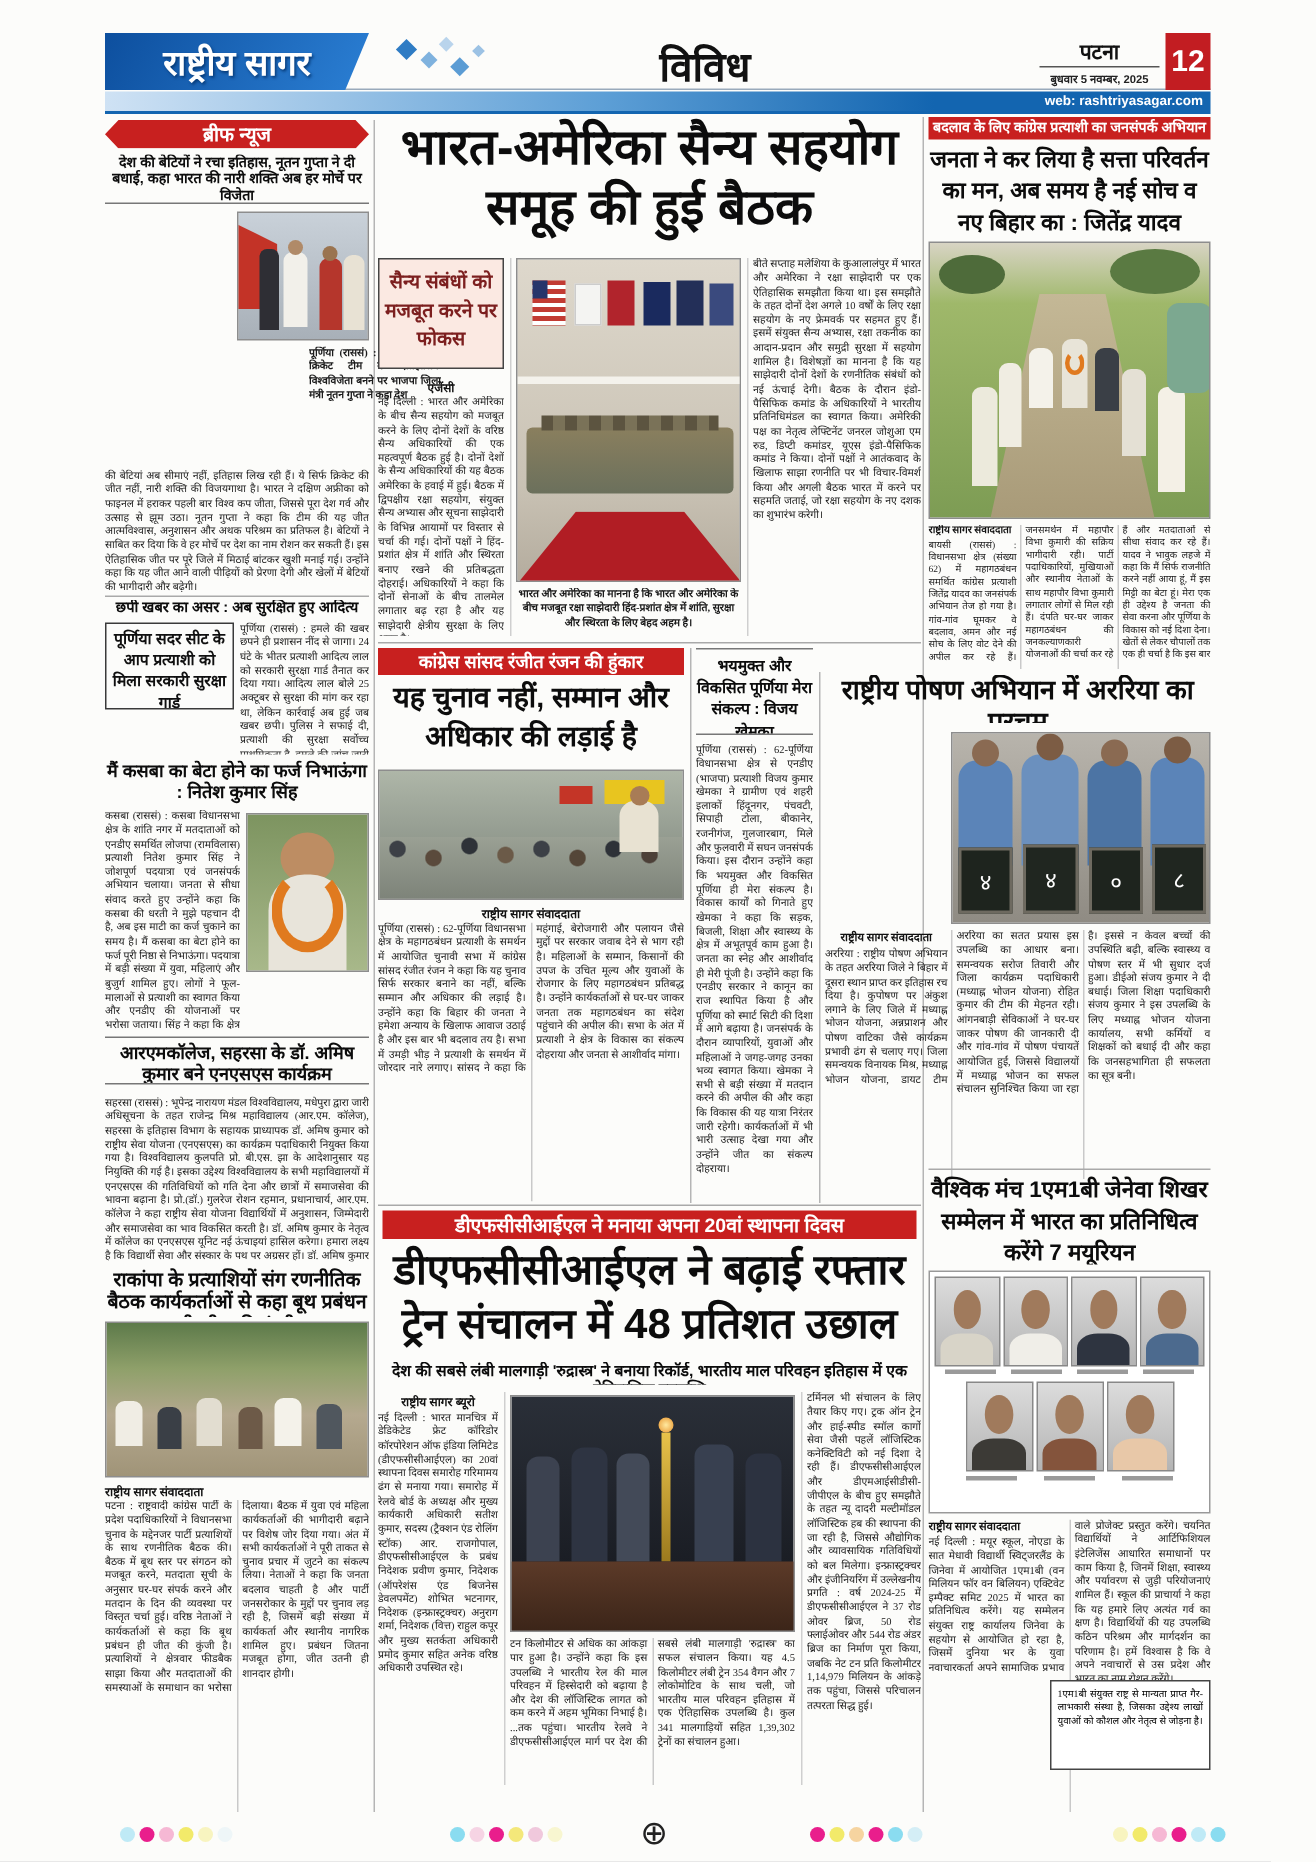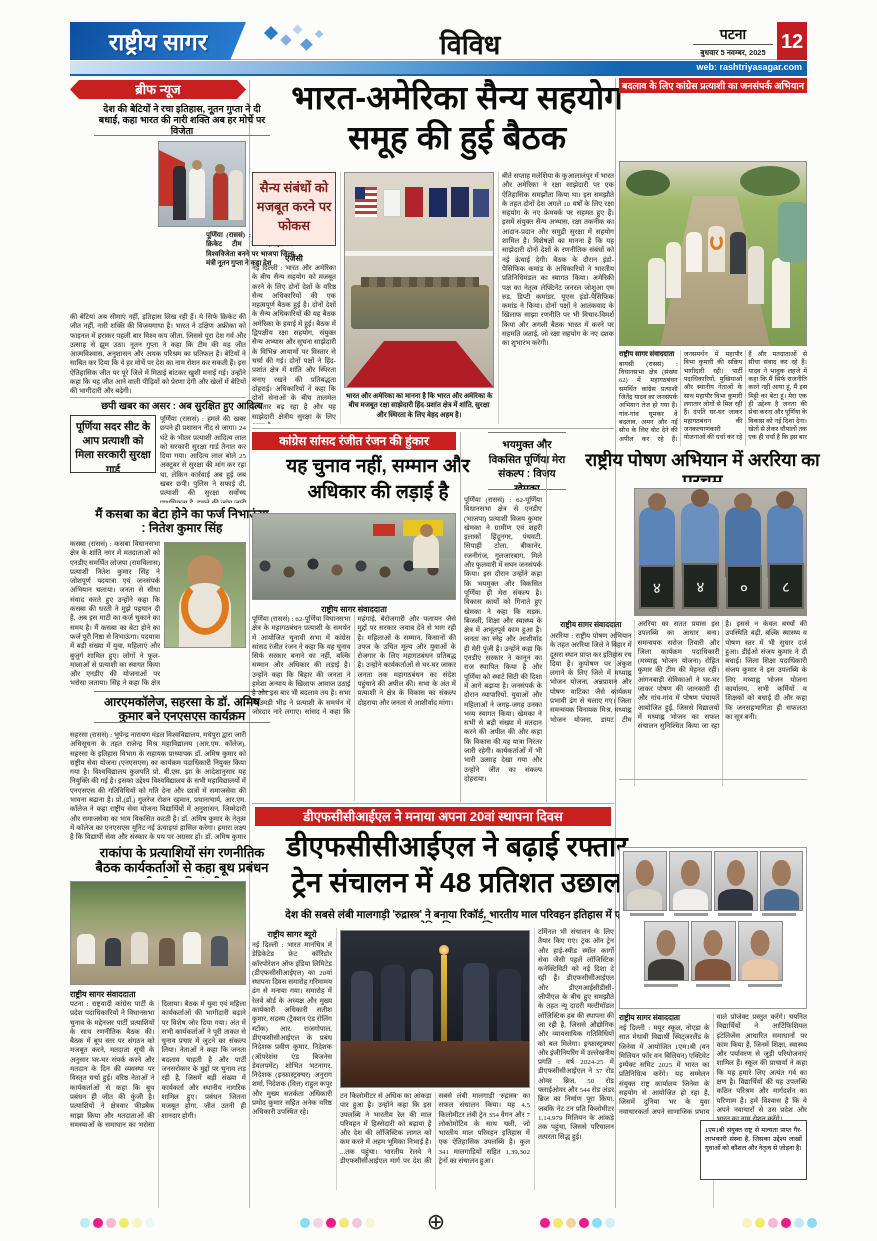--- a/index.html
+++ b/index.html
@@ -3,21 +3,21 @@
 <meta charset="utf-8">
 <style>
   html,body{margin:0;padding:0;background:#d9d9d9;}
   .page{position:relative;width:877px;height:1241px;margin:0 auto;background:#fcfcfa;
         font-family:"Liberation Sans", sans-serif;overflow:hidden;}
   .abs{position:absolute;box-sizing:border-box;}
   .bt{font-size:7px;line-height:1.33;text-align:justify;color:#1b1b1b;overflow:hidden;
       font-family:"Liberation Serif", serif;}
   .bt-s{font-size:6.4px;line-height:1.3;text-align:justify;color:#1b1b1b;overflow:hidden;
       font-family:"Liberation Serif", serif;}
-  .hl{font-weight:bold;color:#0c0c0c;text-align:center;line-height:1.18;overflow:hidden;margin-left:24px;}
+  .hl{font-weight:bold;color:#0c0c0c;text-align:center;line-height:1.18;overflow:hidden;}
   .strip{background:#c8201f;color:#ffffff;font-weight:bold;text-align:center;overflow:hidden;}
   .byline{font-weight:bold;text-align:center;font-size:8px;color:#111;}
   .vrule{position:absolute;width:1px;background:#b5b5b5;}
   .hrule{position:absolute;height:1px;background:#a9a9a9;}
   .photo{position:absolute;overflow:hidden;border:1px solid #8d8d8d;box-sizing:border-box;}
   .cols2{column-count:2;column-gap:7px;column-rule:1px solid #c9c9c9;}
   .cols3{column-count:3;column-gap:6px;column-rule:1px solid #c9c9c9;}
   .kbox{border:1px solid #3a3a3a;box-sizing:border-box;font-weight:bold;text-align:center;
         color:#101010;overflow:hidden;}
   .diamond{position:absolute;transform:rotate(45deg);}
@@ -205,40 +205,42 @@
     <div class="abs" style="left:156px;top:38px;width:24px;height:72px;background:#2c3240;border-radius:8px 8px 0 0;"></div>
     <div class="abs" style="left:100px;top:24px;width:6px;height:86px;background:linear-gradient(#e8c24a,#9c7a1e);"></div>
     <div class="abs" style="left:98px;top:14px;width:10px;height:10px;border-radius:50%;background:radial-gradient(#ffe9a0,#e8932a);"></div>
     <div class="abs" style="left:0;top:110px;width:190px;height:48px;background:linear-gradient(#5c3a28,#3a2418);"></div>
   </div>
   <div class="abs bt cols2" style="left:340px;top:1092px;width:190px;height:98px;">टन किलोमीटर से अधिक का आंकड़ा पार हुआ है। उन्होंने कहा कि इस उपलब्धि ने भारतीय रेल की माल परिवहन में हिस्सेदारी को बढ़ाया है और देश की लॉजिस्टिक लागत को कम करने में अहम भूमिका निभाई है। ...तक पहुंचा। भारतीय रेलवे ने डीएफसीसीआईएल मार्ग पर देश की सबसे लंबी मालगाड़ी 'रुद्रास्त्र' का सफल संचालन किया। यह 4.5 किलोमीटर लंबी ट्रेन 354 वैगन और 7 लोकोमोटिव के साथ चली, जो भारतीय माल परिवहन इतिहास में एक ऐतिहासिक उपलब्धि है। कुल 341 मालगाड़ियों सहित 1,39,302 ट्रेनों का संचालन हुआ।</div>
   <div class="vrule" style="left:534px;top:928px;height:262px;background:#cfcfcf;"></div>
   <div class="abs bt" style="left:538px;top:928px;width:76px;height:262px;">टर्मिनल भी संचालन के लिए तैयार किए गए। ट्रक ऑन ट्रेन और हाई-स्पीड स्मॉल कार्गो सेवा जैसी पहलें लॉजिस्टिक कनेक्टिविटी को नई दिशा दे रही हैं। डीएफसीसीआईएल और डीएमआईसीडीसी-जीपीएल के बीच हुए समझौते के तहत न्यू दादरी मल्टीमॉडल लॉजिस्टिक हब की स्थापना की जा रही है, जिससे औद्योगिक और व्यावसायिक गतिविधियों को बल मिलेगा। इन्फ्रास्ट्रक्चर और इंजीनियरिंग में उल्लेखनीय प्रगति : वर्ष 2024-25 में डीएफसीसीआईएल ने 37 रोड ओवर ब्रिज, 50 रोड फ्लाईओवर और 544 रोड अंडर ब्रिज का निर्माण पूरा किया, जबकि नेट टन प्रति किलोमीटर 1,14,979 मिलियन के आंकड़े तक पहुंचा, जिससे परिचालन तत्परता सिद्ध हुई।</div>
 
   <div class="abs strip" style="left:619px;top:78px;width:188px;height:15px;font-size:9.5px;line-height:15px;">बदलाव के लिए कांग्रेस प्रत्याशी का जनसंपर्क अभियान तेज</div>
+  <div class="abs hl" style="left:619px;top:96px;width:188px;height:62px;font-size:15px;line-height:1.4;">जनता ने कर लिया है सत्ता परिवर्तन का मन, अब समय है नई सोच व नए बिहार का : जितेंद्र यादव</div>
   <div class="photo" style="left:619px;top:161px;width:188px;height:185px;background:linear-gradient(#d8d4c4 0%,#9fb86a 22%,#7d9c54 100%);">
     <div class="abs" style="left:6px;top:8px;width:44px;height:26px;border-radius:50%;background:#4e6b3a;"></div>
     <div class="abs" style="left:120px;top:4px;width:60px;height:30px;border-radius:50%;background:#5a7a42;"></div>
     <div class="abs" style="left:40px;top:34px;width:110px;height:151px;background:linear-gradient(#c4b896,#a89a78);clip-path:polygon(30% 0,70% 0,100% 100%,0 100%);"></div>
     <div class="abs" style="left:66px;top:70px;width:16px;height:40px;background:#f4f2ea;border-radius:6px 6px 0 0;"></div>
     <div class="abs" style="left:88px;top:64px;width:17px;height:46px;background:#e8e4d8;border-radius:6px 6px 0 0;"></div>
     <div class="abs" style="left:90px;top:72px;width:13px;height:16px;border-radius:50%;border:3px solid #e07a1f;border-top-color:transparent;box-sizing:border-box;"></div>
     <div class="abs" style="left:110px;top:70px;width:16px;height:42px;background:#3a3f46;border-radius:6px 6px 0 0;"></div>
     <div class="abs" style="left:46px;top:80px;width:15px;height:56px;background:#f0ede2;border-radius:6px 6px 0 0;"></div>
     <div class="abs" style="left:128px;top:84px;width:16px;height:58px;background:#e4e0d4;border-radius:6px 6px 0 0;"></div>
     <div class="abs" style="left:28px;top:96px;width:17px;height:66px;background:#eceadc;border-radius:6px 6px 0 0;"></div>
     <div class="abs" style="left:152px;top:96px;width:18px;height:70px;background:#f4f0e6;border-radius:6px 6px 0 0;"></div>
     <div class="abs" style="left:158px;top:40px;width:30px;height:60px;background:#7ca890;border-radius:8px;"></div>
   </div>
   <div class="abs bt-s cols3" style="left:619px;top:350px;width:188px;height:96px;">
     <div class="byline" style="font-size:6.8px;text-align:left;margin-bottom:1px;">राष्ट्रीय सागर संवाददाता</div>
     <span>बायसी (राससं) : विधानसभा क्षेत्र (संख्या 62) में महागठबंधन समर्थित कांग्रेस प्रत्याशी जितेंद्र यादव का जनसंपर्क अभियान तेज हो गया है। गांव-गांव घूमकर वे बदलाव, अमन और नई सोच के लिए वोट देने की अपील कर रहे हैं। जनसमर्थन में महापौर विभा कुमारी की सक्रिय भागीदारी रही। पार्टी पदाधिकारियों, मुखियाओं और स्थानीय नेताओं के साथ महापौर विभा कुमारी लगातार लोगों से मिल रही हैं। दंपति घर-घर जाकर महागठबंधन की जनकल्याणकारी योजनाओं की चर्चा कर रहे हैं और मतदाताओं से सीधा संवाद कर रहे हैं। यादव ने भावुक लहजे में कहा कि मैं सिर्फ राजनीति करने नहीं आया हूं, मैं इस मिट्टी का बेटा हूं। मेरा एक ही उद्देश्य है जनता की सेवा करना और पूर्णिया के विकास को नई दिशा देना। खेतों से लेकर चौपालों तक एक ही चर्चा है कि इस बार हवा परिवर्तन के साथ है। लोगों का कहना है कि यादव परिवार की सादगी और निरंतर जनसंपर्क ने पूर्णिया की सियासत में नई ऊर्जा भर दी है।</span>
   </div>
 
   <div class="hrule" style="left:619px;top:779px;width:188px;"></div>
+  <div class="abs hl" style="left:619px;top:783px;width:188px;height:60px;font-size:15px;line-height:1.4;">वैश्विक मंच 1एम1बी जेनेवा शिखर सम्मेलन में भारत का प्रतिनिधित्व करेंगे 7 मयूरियन</div>
   <div class="abs" style="left:619px;top:847px;width:188px;height:162px;border:1px solid #999;background:#fff;padding:3px;box-sizing:border-box;">
     <div style="display:flex;gap:2px;justify-content:space-between;">
       <div class="portrait" style="width:43px;height:58px;">
         <div class="phead"></div>
         <div class="pshoulder" style="background:#d8d4c8;"></div>
         </div>
       <div class="portrait" style="width:43px;height:58px;">
         <div class="phead"></div>
         <div class="pshoulder" style="background:#f0eee8;"></div>
         </div>

